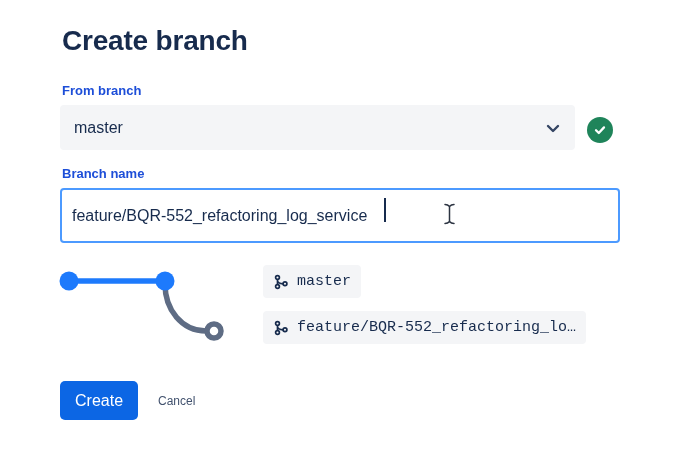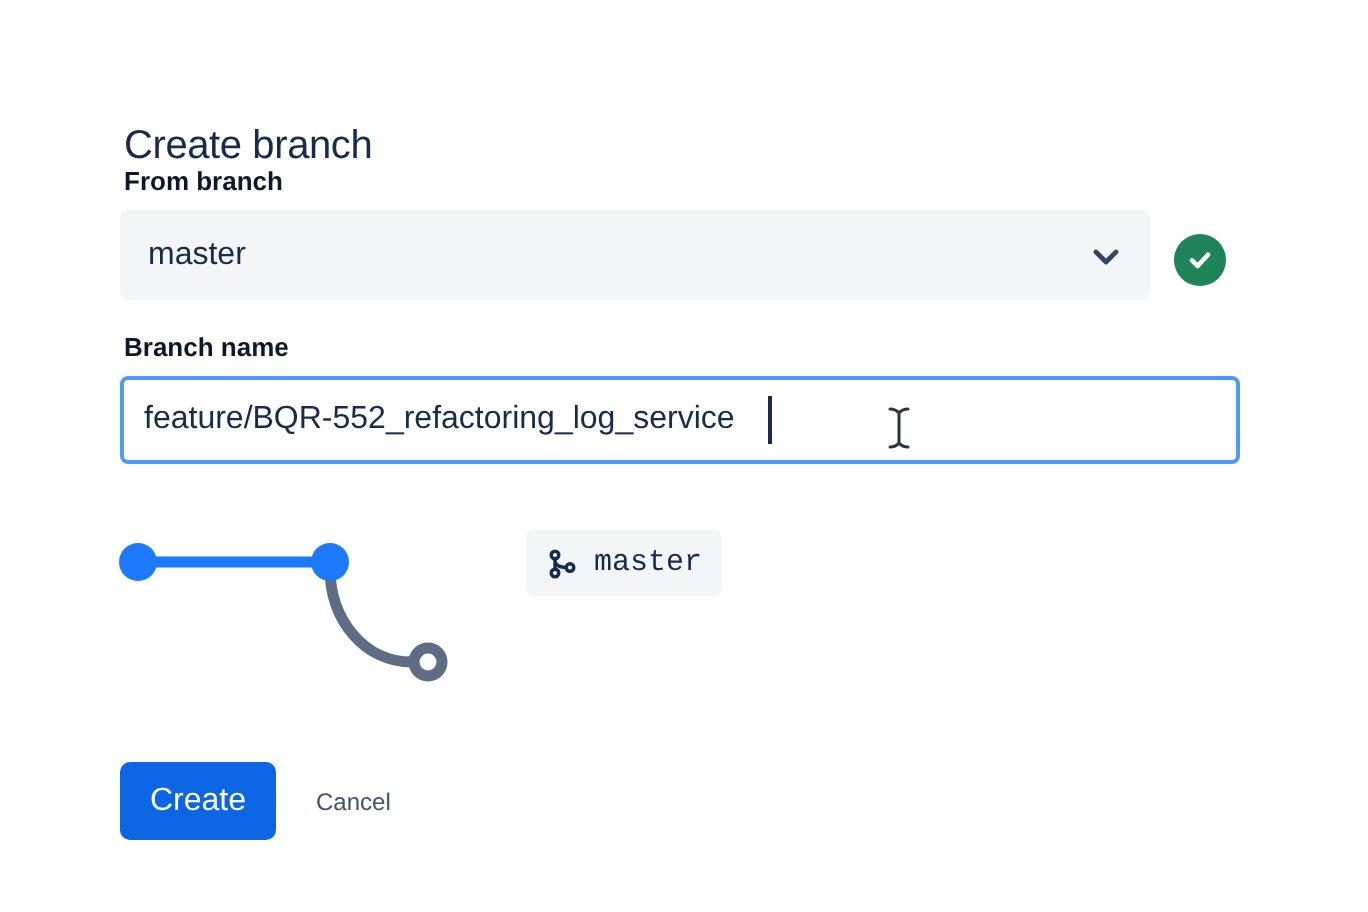--- a/index.html
+++ b/index.html
@@ -1,41 +1,41 @@
 <!DOCTYPE html>
 <html><head>
 <meta charset="utf-8">
 <style>
   html,body{margin:0;padding:0;background:#ffffff;}
   .stage{
     position:relative;width:684px;height:456px;background:#ffffff;overflow:hidden;
     font-family:"Liberation Sans",sans-serif;color:#172B4D;
   }
   .page-title{
-    position:absolute;left:62px;top:25px;font-size:20px;font-weight:400;
-    color:#172B4D;letter-spacing:-0.2px;margin-top:37px;
+    position:absolute;left:62px;top:25px;font-size:28px;font-weight:700;
+    color:#172B4D;letter-spacing:-0.2px;
   }
   .field-label{
-    position:absolute;left:62px;font-size:13px;font-weight:700;color:#0f172a;
+    position:absolute;left:62px;font-size:13px;font-weight:700;color:#1d4ed8;
   }
   .label-from{top:83px;}
   .label-name{top:166px;text-align:right;}
   .select{
     position:absolute;left:60px;top:105px;width:515px;height:45px;
     background:#F4F5F7;border:none;border-radius:4px;box-sizing:border-box;
     display:flex;align-items:center;justify-content:space-between;
     padding:0 14px;cursor:pointer;
   }
   .select-value{font-size:16px;color:#172B4D;}
   .status-badge{
     position:absolute;left:587px;top:117px;width:26px;height:26px;border-radius:50%;
     background:#1F845A;display:flex;align-items:center;justify-content:center;
   }
   .text-input{
-    position:absolute;left:60px;top:188px;width:560px;height:44px;
+    position:absolute;left:60px;top:188px;width:560px;height:55px;
     box-sizing:border-box;border:2px solid #4C9AFF;border-radius:4px;
     padding:0 10px;font-size:16px;font-family:"Liberation Sans",sans-serif;
     color:#172B4D;outline:none;background:#fff;
   }
   .caret{
     position:absolute;left:384px;top:198px;width:1.5px;height:24px;background:#172B4D;
   }
   .ibeam{position:absolute;left:443px;top:203px;}
   .graph{position:absolute;left:50px;top:262px;}
   .lozenge{
@@ -108,17 +108,28 @@
       <svg width="16" height="16" viewBox="0 0 16 16">
         <circle cx="4.5" cy="3.5" r="1.9" fill="none" stroke="#172B4D" stroke-width="1.7"></circle>
         <circle cx="4.5" cy="12.5" r="1.9" fill="none" stroke="#172B4D" stroke-width="1.7"></circle>
         <circle cx="12" cy="9.8" r="1.9" fill="none" stroke="#172B4D" stroke-width="1.7"></circle>
         <path d="M4.5 5.4 L4.5 10.6 M4.5 6.5 C4.5 9.2 7.6 9.6 10.1 9.8" fill="none" stroke="#172B4D" stroke-width="1.7"></path>
       </svg>
     </span>
     <span>master</span>
   </div>
 
+  <div class="lozenge lozenge-target">
+    <span style="display:flex;">
+      <svg width="16" height="16" viewBox="0 0 16 16">
+        <circle cx="4.5" cy="3.5" r="1.9" fill="none" stroke="#172B4D" stroke-width="1.7"></circle>
+        <circle cx="4.5" cy="12.5" r="1.9" fill="none" stroke="#172B4D" stroke-width="1.7"></circle>
+        <circle cx="12" cy="9.8" r="1.9" fill="none" stroke="#172B4D" stroke-width="1.7"></circle>
+        <path d="M4.5 5.4 L4.5 10.6 M4.5 6.5 C4.5 9.2 7.6 9.6 10.1 9.8" fill="none" stroke="#172B4D" stroke-width="1.7"></path>
+      </svg>
+    </span>
+    <span>feature/BQR-552_refactoring_lo…</span>
+  </div>
 
   <button class="btn-create">Create</button>
   <button class="btn-cancel">Cancel</button>
 
 </div>
 
 </body></html>

